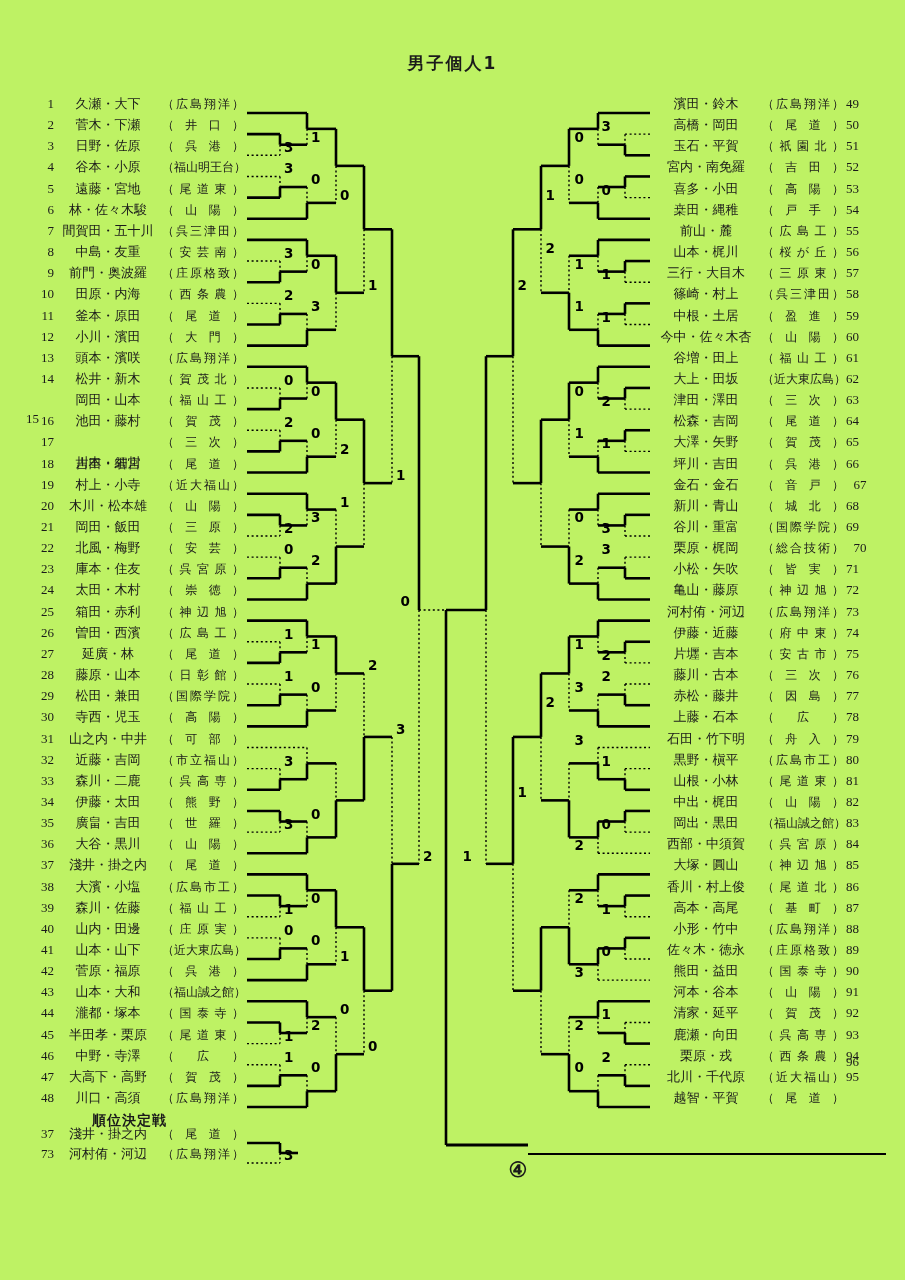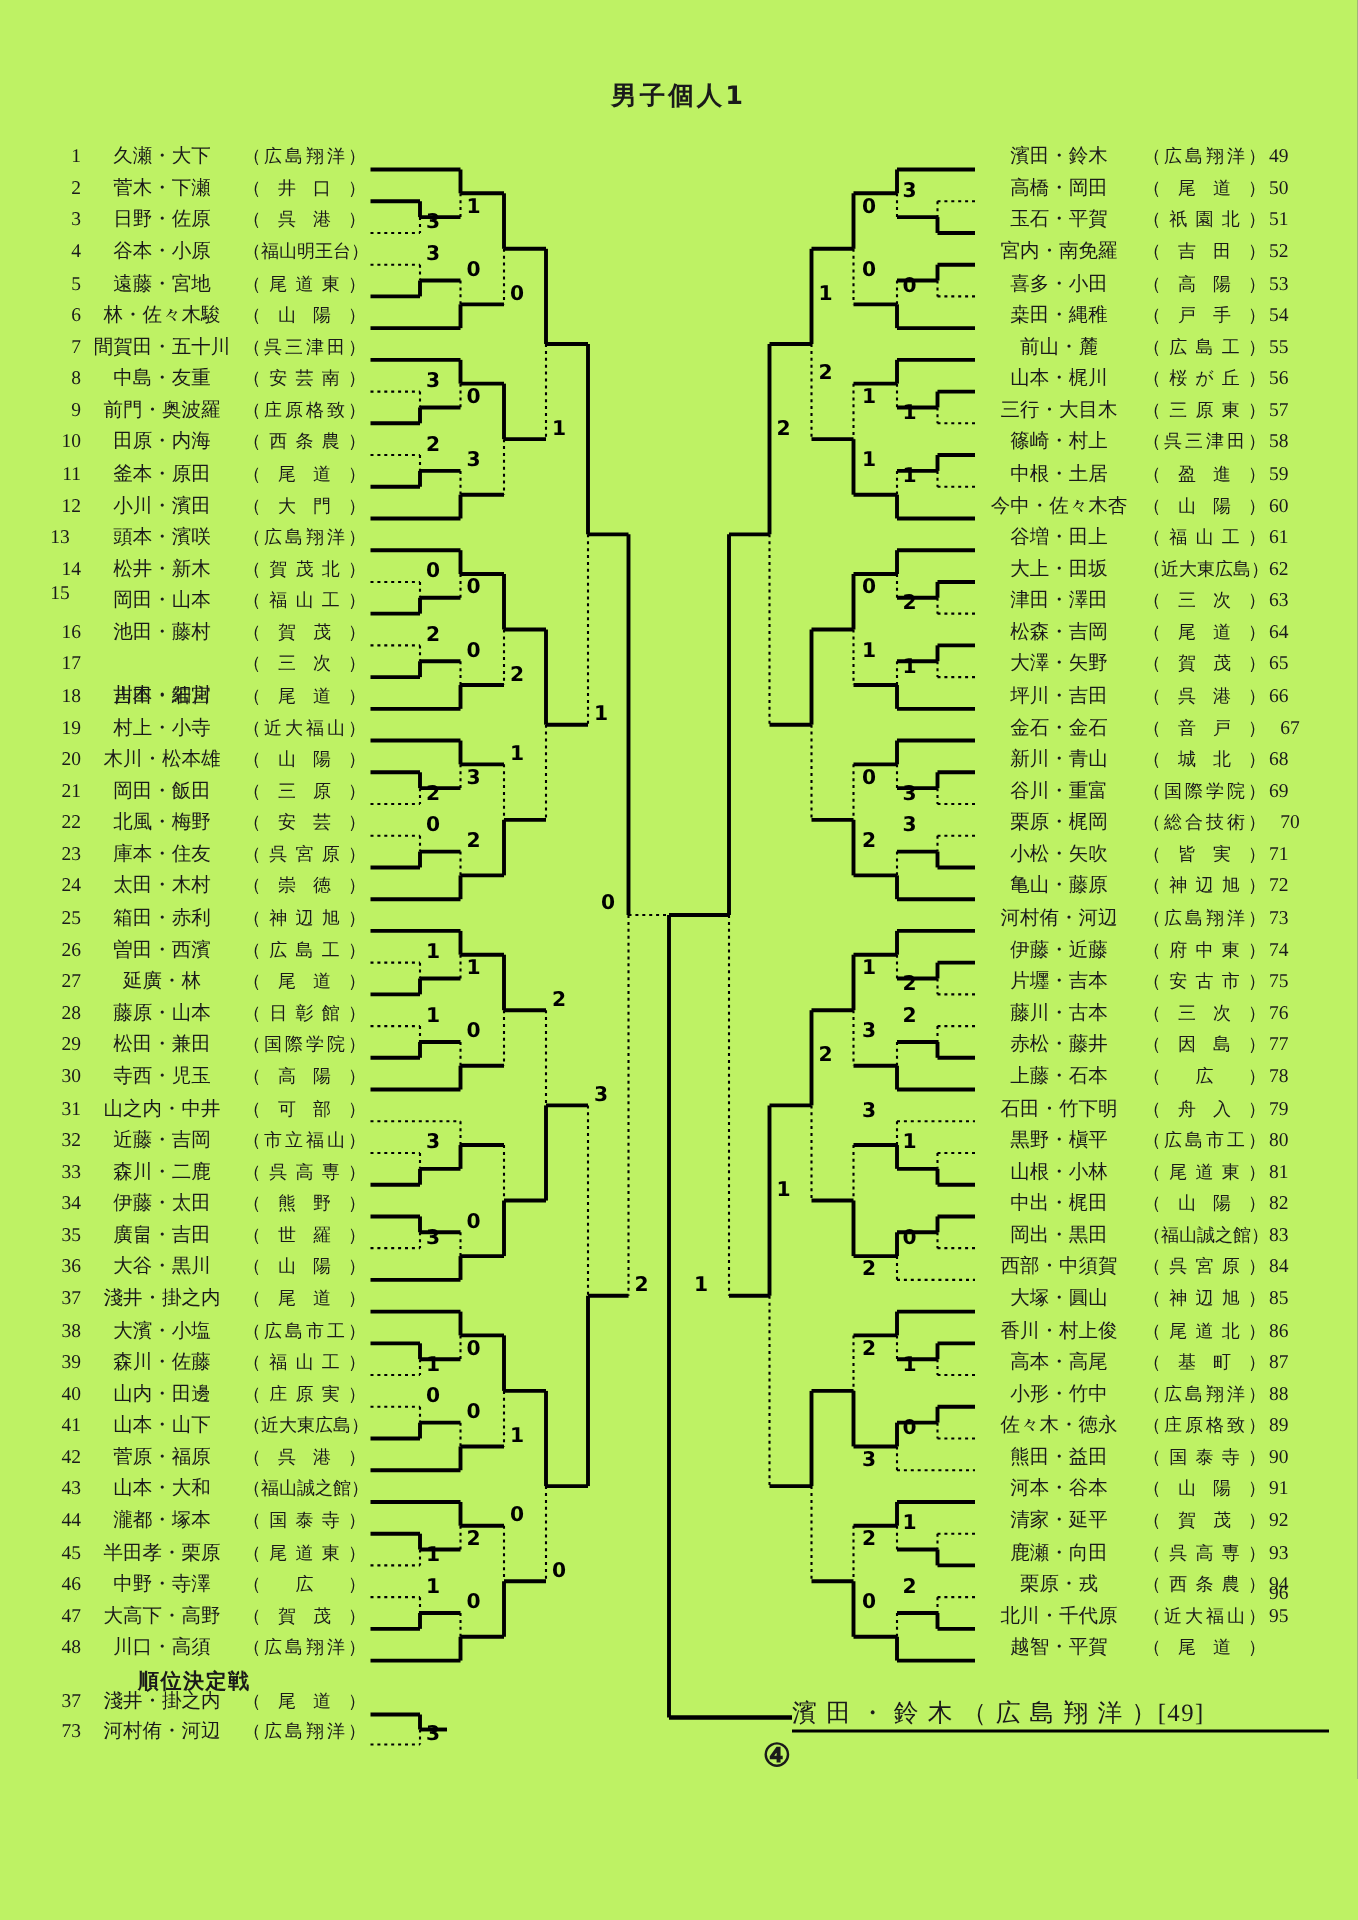--- a/index.html
+++ b/index.html
@@ -609,40 +609,40 @@
         <span>）</span>
       </div>
       <div class="rnum" style="top: 328.65px; left: 26px; width: 28px; text-align: right;">12</div>
       <div class="rname" style="top: 328.65px; left: 56px; width: 104px;">小川・濱田</div>
       <div class="rsch" style="top: 328.65px; left: 162px; width: 82px;">
         <span>（</span>
         <span>大</span>
         <span>門</span>
         <span>）</span>
       </div>
-      <div class="rnum" style="top: 349.8px; left: 26px; width: 28px; text-align: center;">13</div>
+      <div class="rnum" style="top: 349.8px; left: 26px; width: 28px; text-align: right;">13</div>
       <div class="rname" style="top: 349.8px; left: 56px; width: 104px;">頭本・濱咲</div>
       <div class="rsch" style="top: 349.8px; left: 162px; width: 82px;">
         <span>（</span>
         <span>広</span>
         <span>島</span>
         <span>翔</span>
         <span>洋</span>
         <span>）</span>
       </div>
       <div class="rnum" style="top: 370.95px; left: 26px; width: 28px; text-align: right;">14</div>
       <div class="rname" style="top: 370.95px; left: 56px; width: 104px;">松井・新木</div>
       <div class="rsch" style="top: 370.95px; left: 162px; width: 82px;">
         <span>（</span>
         <span>賀</span>
         <span>茂</span>
         <span>北</span>
         <span>）</span>
       </div>
-      <div class="rnum" style="top: 387px; left: 26px; width: 28px; text-align: center;">15</div>
+      <div class="rnum" style="top: 411px; left: 26px; width: 28px; text-align: left;">15</div>
       <div class="rname" style="top: 392.1px; left: 56px; width: 104px;">岡田・山本</div>
       <div class="rsch" style="top: 392.1px; left: 162px; width: 82px;">
         <span>（</span>
         <span>福</span>
         <span>山</span>
         <span>工</span>
         <span>）</span>
       </div>
       <div class="rnum" style="top: 413.25px; left: 26px; width: 28px; text-align: right;">16</div>
       <div class="rname" style="top: 413.25px; left: 56px; width: 104px;">池田・藤村</div>
@@ -1367,15 +1367,14 @@
       <div class="rsch" style="top: 1146px; left: 162px; width: 82px;">
         <span>（</span>
         <span>広</span>
         <span>島</span>
         <span>翔</span>
         <span>洋</span>
         <span>）</span>
       </div>
     </div>
   <div id="consolation-title">順位決定戦</div>
-  <div id="champion-caption">濱 田 ・ 鈴 木 （ 広 島 翔 洋 ）[49]</div>
   <div id="champion-mark">④</div>
 </div>
 
 </body></html>

